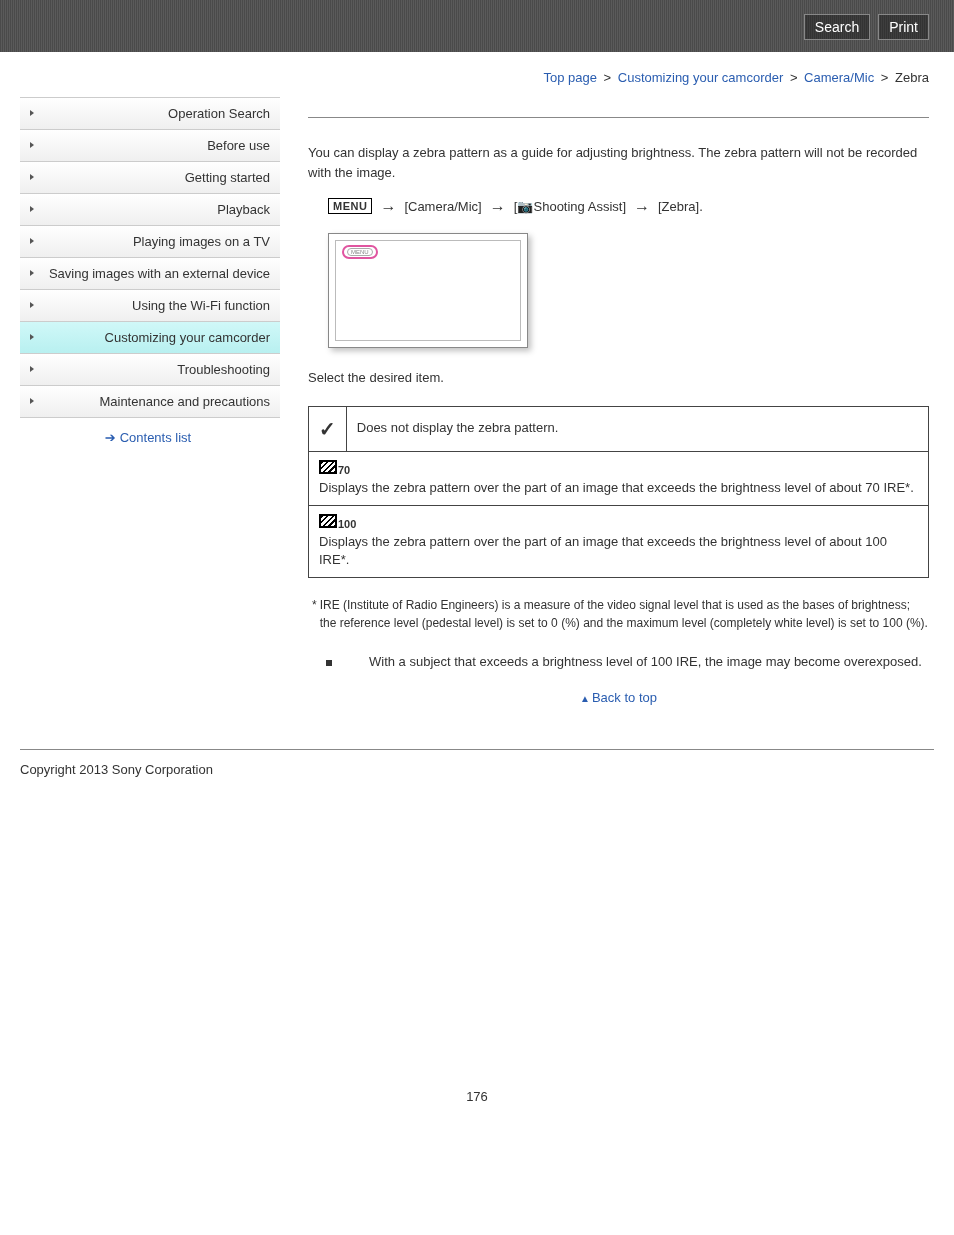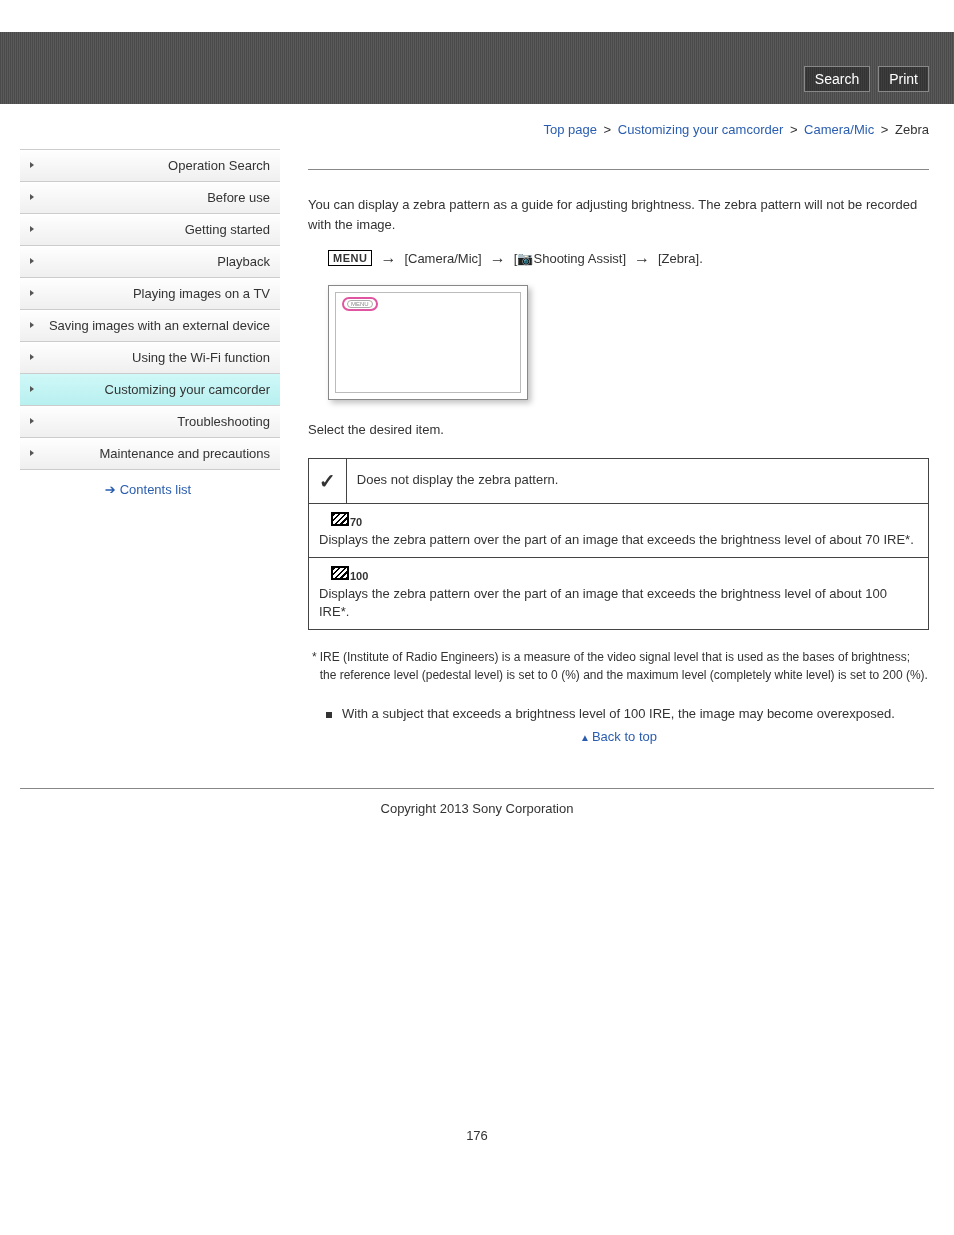--- a/index.html
+++ b/index.html
@@ -1,21 +1,20 @@
 <!DOCTYPE html>
 <html><head>
 <meta charset="utf-8">
 <style>
   * { box-sizing: border-box; margin: 0; padding: 0; }
   body { font-family: Arial, Helvetica, sans-serif; font-size: 13px; color: #333; background: #fff; width: 954px; }
   .header-bar {
-    height: 72px;
+    height: 52px;
     background: repeating-linear-gradient(90deg, #4a4a4a 0, #4a4a4a 1px, #5a5a5a 1px, #5a5a5a 2px);
     position: relative;
-    margin-top: 32px;
   }
   .header-buttons { position: absolute; right: 25px; bottom: 12px; display: flex; gap: 8px; }
   .hdr-btn {
     color: #fff; font-size: 14px; padding: 4px 10px; border: 1px solid #888;
     background: rgba(0,0,0,0.3); cursor: pointer;
   }
   .breadcrumb { text-align: right; padding: 18px 25px 12px 0; font-size: 13px; }
   .breadcrumb a { color: #2a5db0; text-decoration: none; }
   .breadcrumb span.sep { color: #333; margin: 0 3px; }
   .breadcrumb span.cur { color: #333; }
@@ -51,35 +50,35 @@
     width: 100%; height: 100%; border: 1px solid #bbb; position: relative;
   }
   .preview-menu {
     position: absolute; top: 4px; left: 6px; border: 2px solid #e055a0;
     border-radius: 8px; padding: 1px 3px;
   }
   .preview-menu-inner { border: 1px solid #aaa; border-radius: 4px; font-size: 6px; padding: 0 3px; color: #888; }
   .option-table { width: 100%; border-collapse: collapse; border: 1px solid #444; margin: 18px 0 18px 0; }
   .option-table td { border: 1px solid #444; padding: 8px 10px; vertical-align: middle; line-height: 1.4; }
   .check-col { width: 28px; text-align: center; font-size: 20px; font-weight: bold; }
-  .zebra-icon { display: inline-flex; align-items: baseline; font-weight: bold; margin-left: 12px; }
+  .zebra-icon { display: inline-flex; align-items: baseline; font-weight: bold; }
   .zebra-glyph {
     display: inline-block; width: 18px; height: 14px; border: 2px solid #000;
     position: relative; margin-right: 1px; vertical-align: -2px;
     background: repeating-linear-gradient(135deg, #000 0, #000 1.5px, #fff 1.5px, #fff 4px);
   }
   .zebra-sub { font-size: 11px; font-weight: bold; }
   .footnote { font-size: 12px; line-height: 1.5; padding: 0 0 0 4px; display: flex; }
   .footnote .star { flex-shrink: 0; margin-right: 3px; }
-  .bullet-note { margin: 22px 0 8px 18px; display: flex; align-items: baseline; }
+  .bullet-note { margin: 22px 0 21px 18px; display: flex; align-items: baseline; gap: 27px; }
   .bullet-note .dot { width: 6px; height: 6px; background: #333; border-radius: 0; margin-right: 10px; margin-top: 5px; flex-shrink:0; }
   .back-top { text-align: center; margin-top: 6px; }
   .back-top a { color: #2a5db0; text-decoration: none; font-size: 13px; }
   .back-top .tri { color: #2a5db0; font-size: 10px; margin-right: 2px; }
-  .copyright { text-align: center; border-top: 1px solid #888; margin: 4px 20px 0 20px; padding: 12px 0; font-size: 13px; }
+  .copyright { border-top: 1px solid #888; margin: 4px 20px 0 20px; padding: 12px 0; font-size: 13px; }
   .page-num { text-align: center; font-size: 13px; margin-top: 300px; }
 </style>
 </head>
 <body>
 
 <div class="header-bar">
   <div class="header-buttons">
     <div class="hdr-btn">Search</div>
     <div class="hdr-btn">Print</div>
   </div>
@@ -160,21 +159,21 @@
                 <span class="zebra-sub">100</span>
           </div>
           <div>Displays the zebra pattern over the part of an image that exceeds the brightness level of about 100 IRE*.</div>
         </td>
       </tr>
     </tbody>
       </table>
 
     <div class="footnote">
       <span class="star">*</span>
-      <span>IRE (Institute of Radio Engineers) is a measure of the video signal level that is used as the bases of brightness; the reference level (pedestal level) is set to 0 (%) and the maximum level (completely white level) is set to 200 (%).</span>
+      <span>IRE (Institute of Radio Engineers) is a measure of the video signal level that is used as the bases of brightness; the reference level (pedestal level) is set to 0 (%) and the maximum level (completely white level) is set to 100 (%).</span>
     </div>
 
     <div class="bullet-note">
       <span class="dot"></span>
       <span>With a subject that exceeds a brightness level of 100 IRE, the image may become overexposed.</span>
     </div>
 
     <div class="back-top">
       <span class="tri">▲</span><a href="#">Back to top</a>
     </div>

